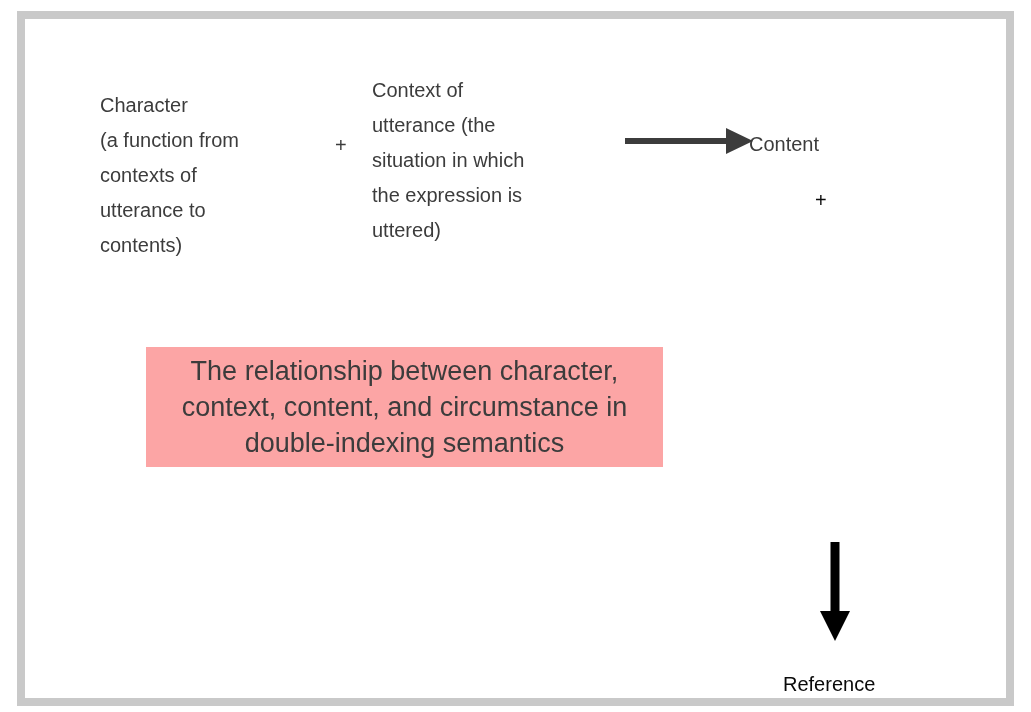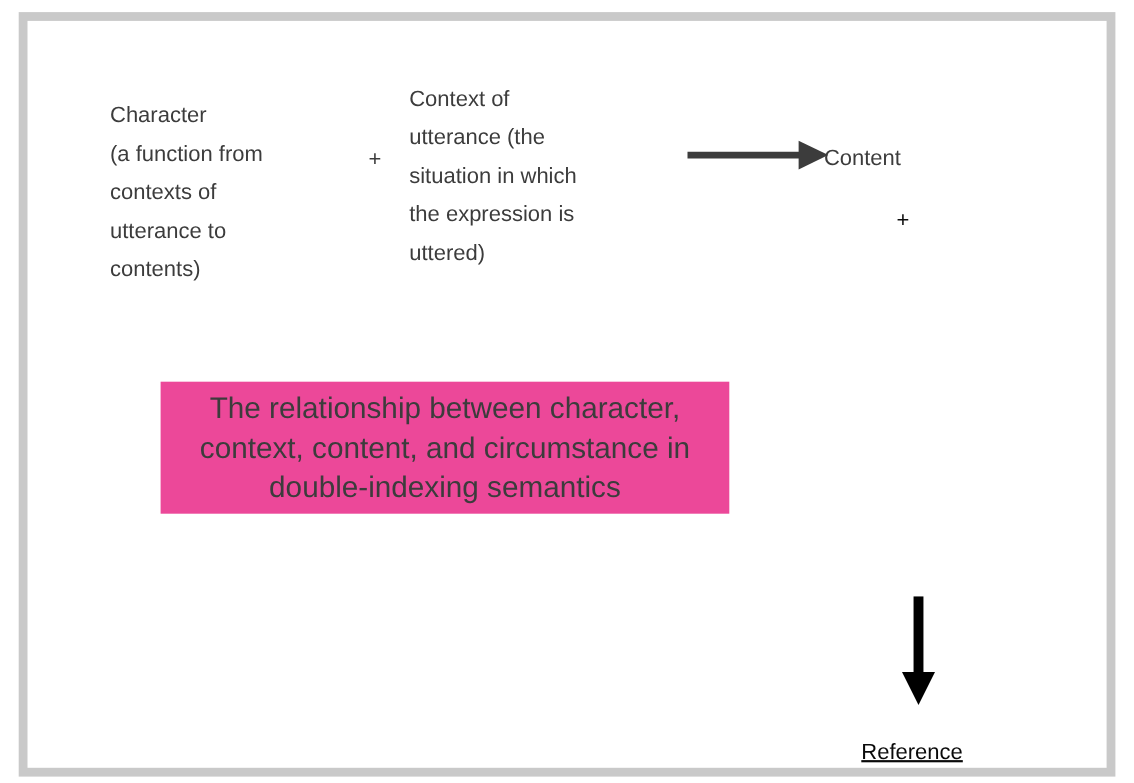--- a/index.html
+++ b/index.html
@@ -77,29 +77,28 @@
     position: absolute;
     left: 792px;
     top: 523px;
     width: 36px;
     height: 100px;
   }
   .reference-label {
     left: 758px;
     top: 648px;
     width: 160px;
-    text-decoration: underline;
   }
   .caption-box {
     position: absolute;
     left: 121px;
     top: 328px;
     width: 517px;
     height: 120px;
-    background: #ec4899;
+    background: #fca5a5;
     display: flex;
     align-items: center;
     justify-content: center;
   }
   .caption-text {
     white-space: pre-line;
     text-align: center;
     font-size: 27px;
     line-height: 36px;
     color: #3c3c3c;

